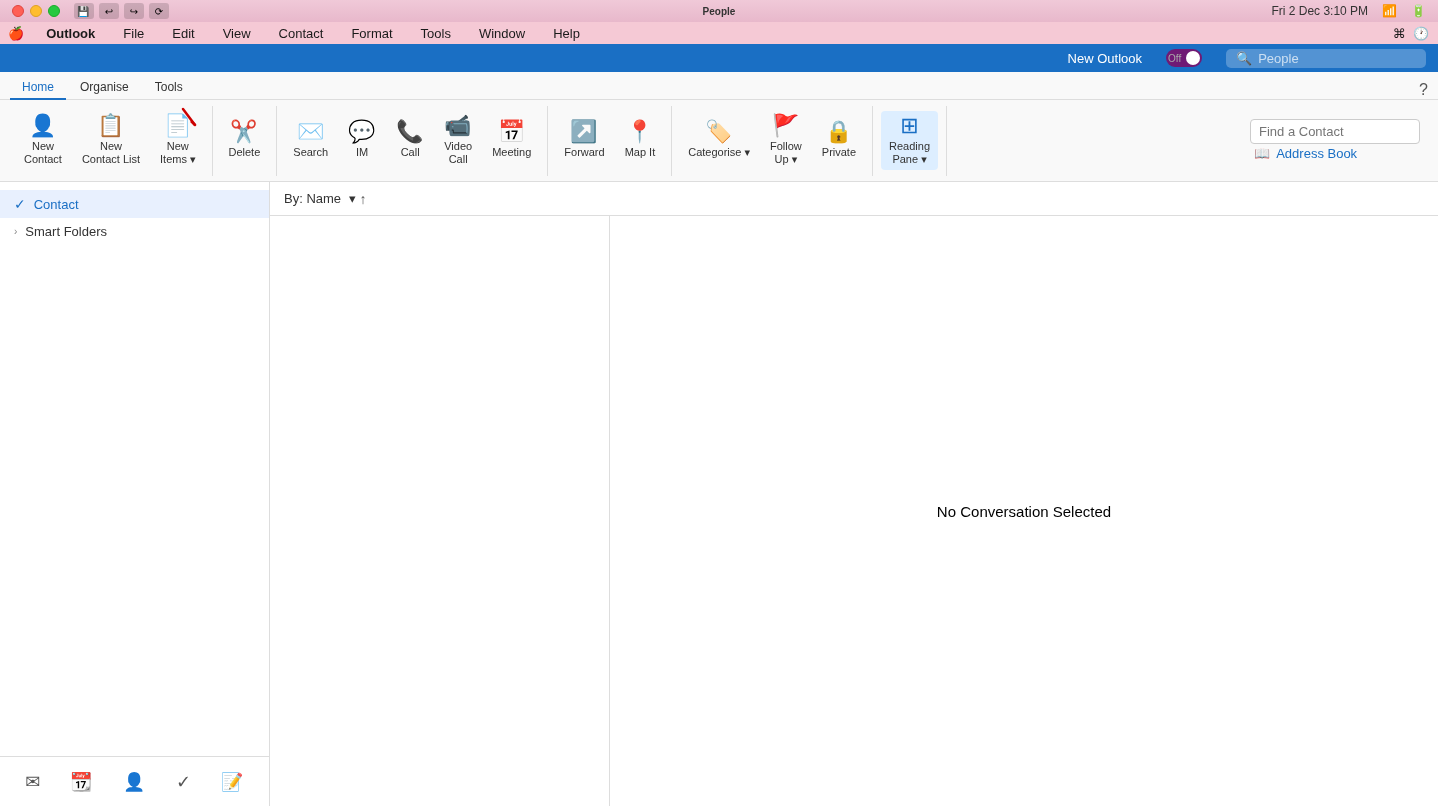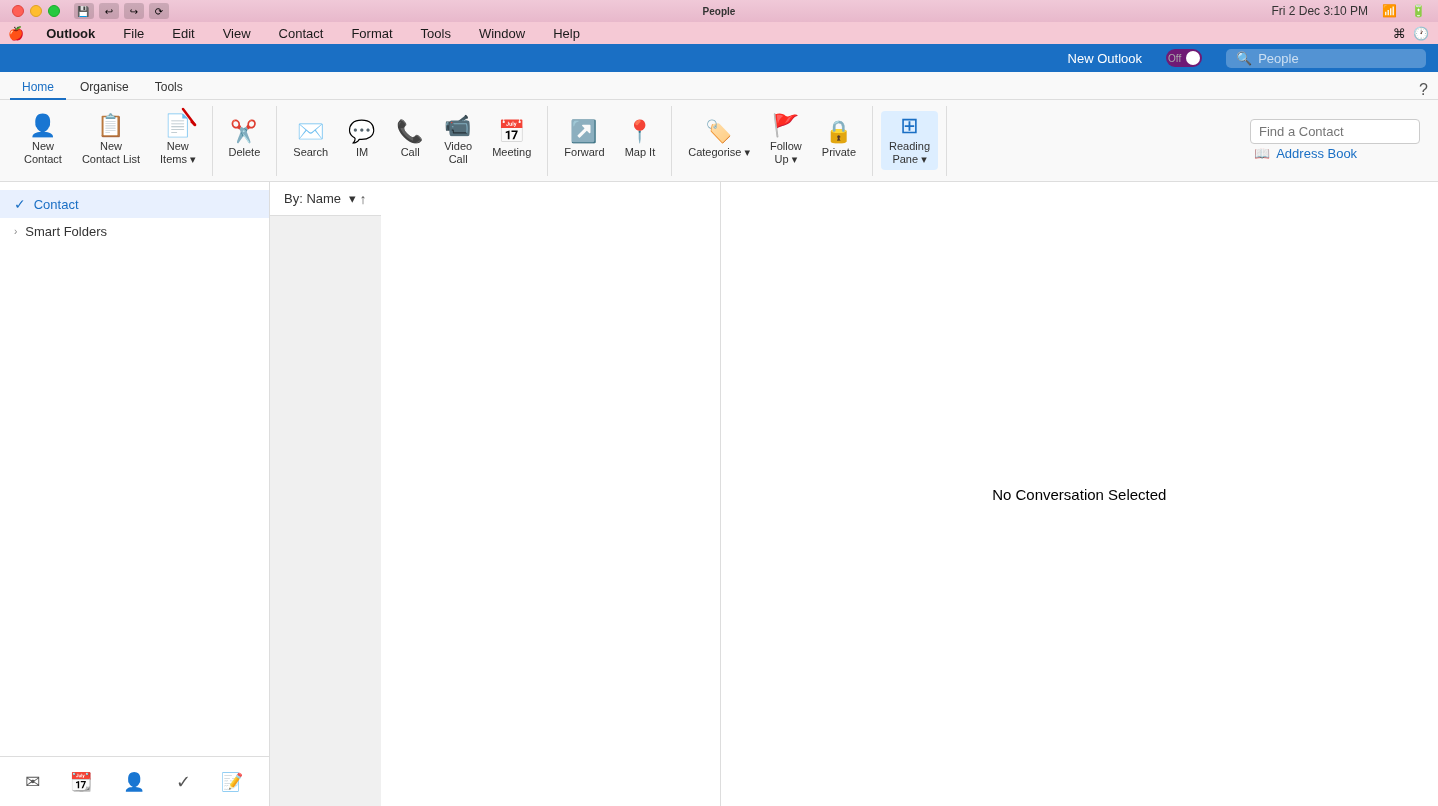--- a/index.html
+++ b/index.html
@@ -195,21 +195,21 @@
       padding: 0 10px;
       background: white;
     }
     .nav-icon { font-size: 18px; color: #555; cursor: pointer; padding: 6px; border-radius: 4px; }
     .nav-icon.active { color: #1a6fc4; }
 
     
     .content-area {
       flex: 1;
       display: flex;
-      flex-direction: row;
+      flex-direction: column;
     }
     .sort-bar {
       height: 34px;
       background: white;
       border-bottom: 1px solid #ddd;
       display: flex;
       align-items: center;
       padding: 0 14px;
       font-size: 13px;
       color: #333;

